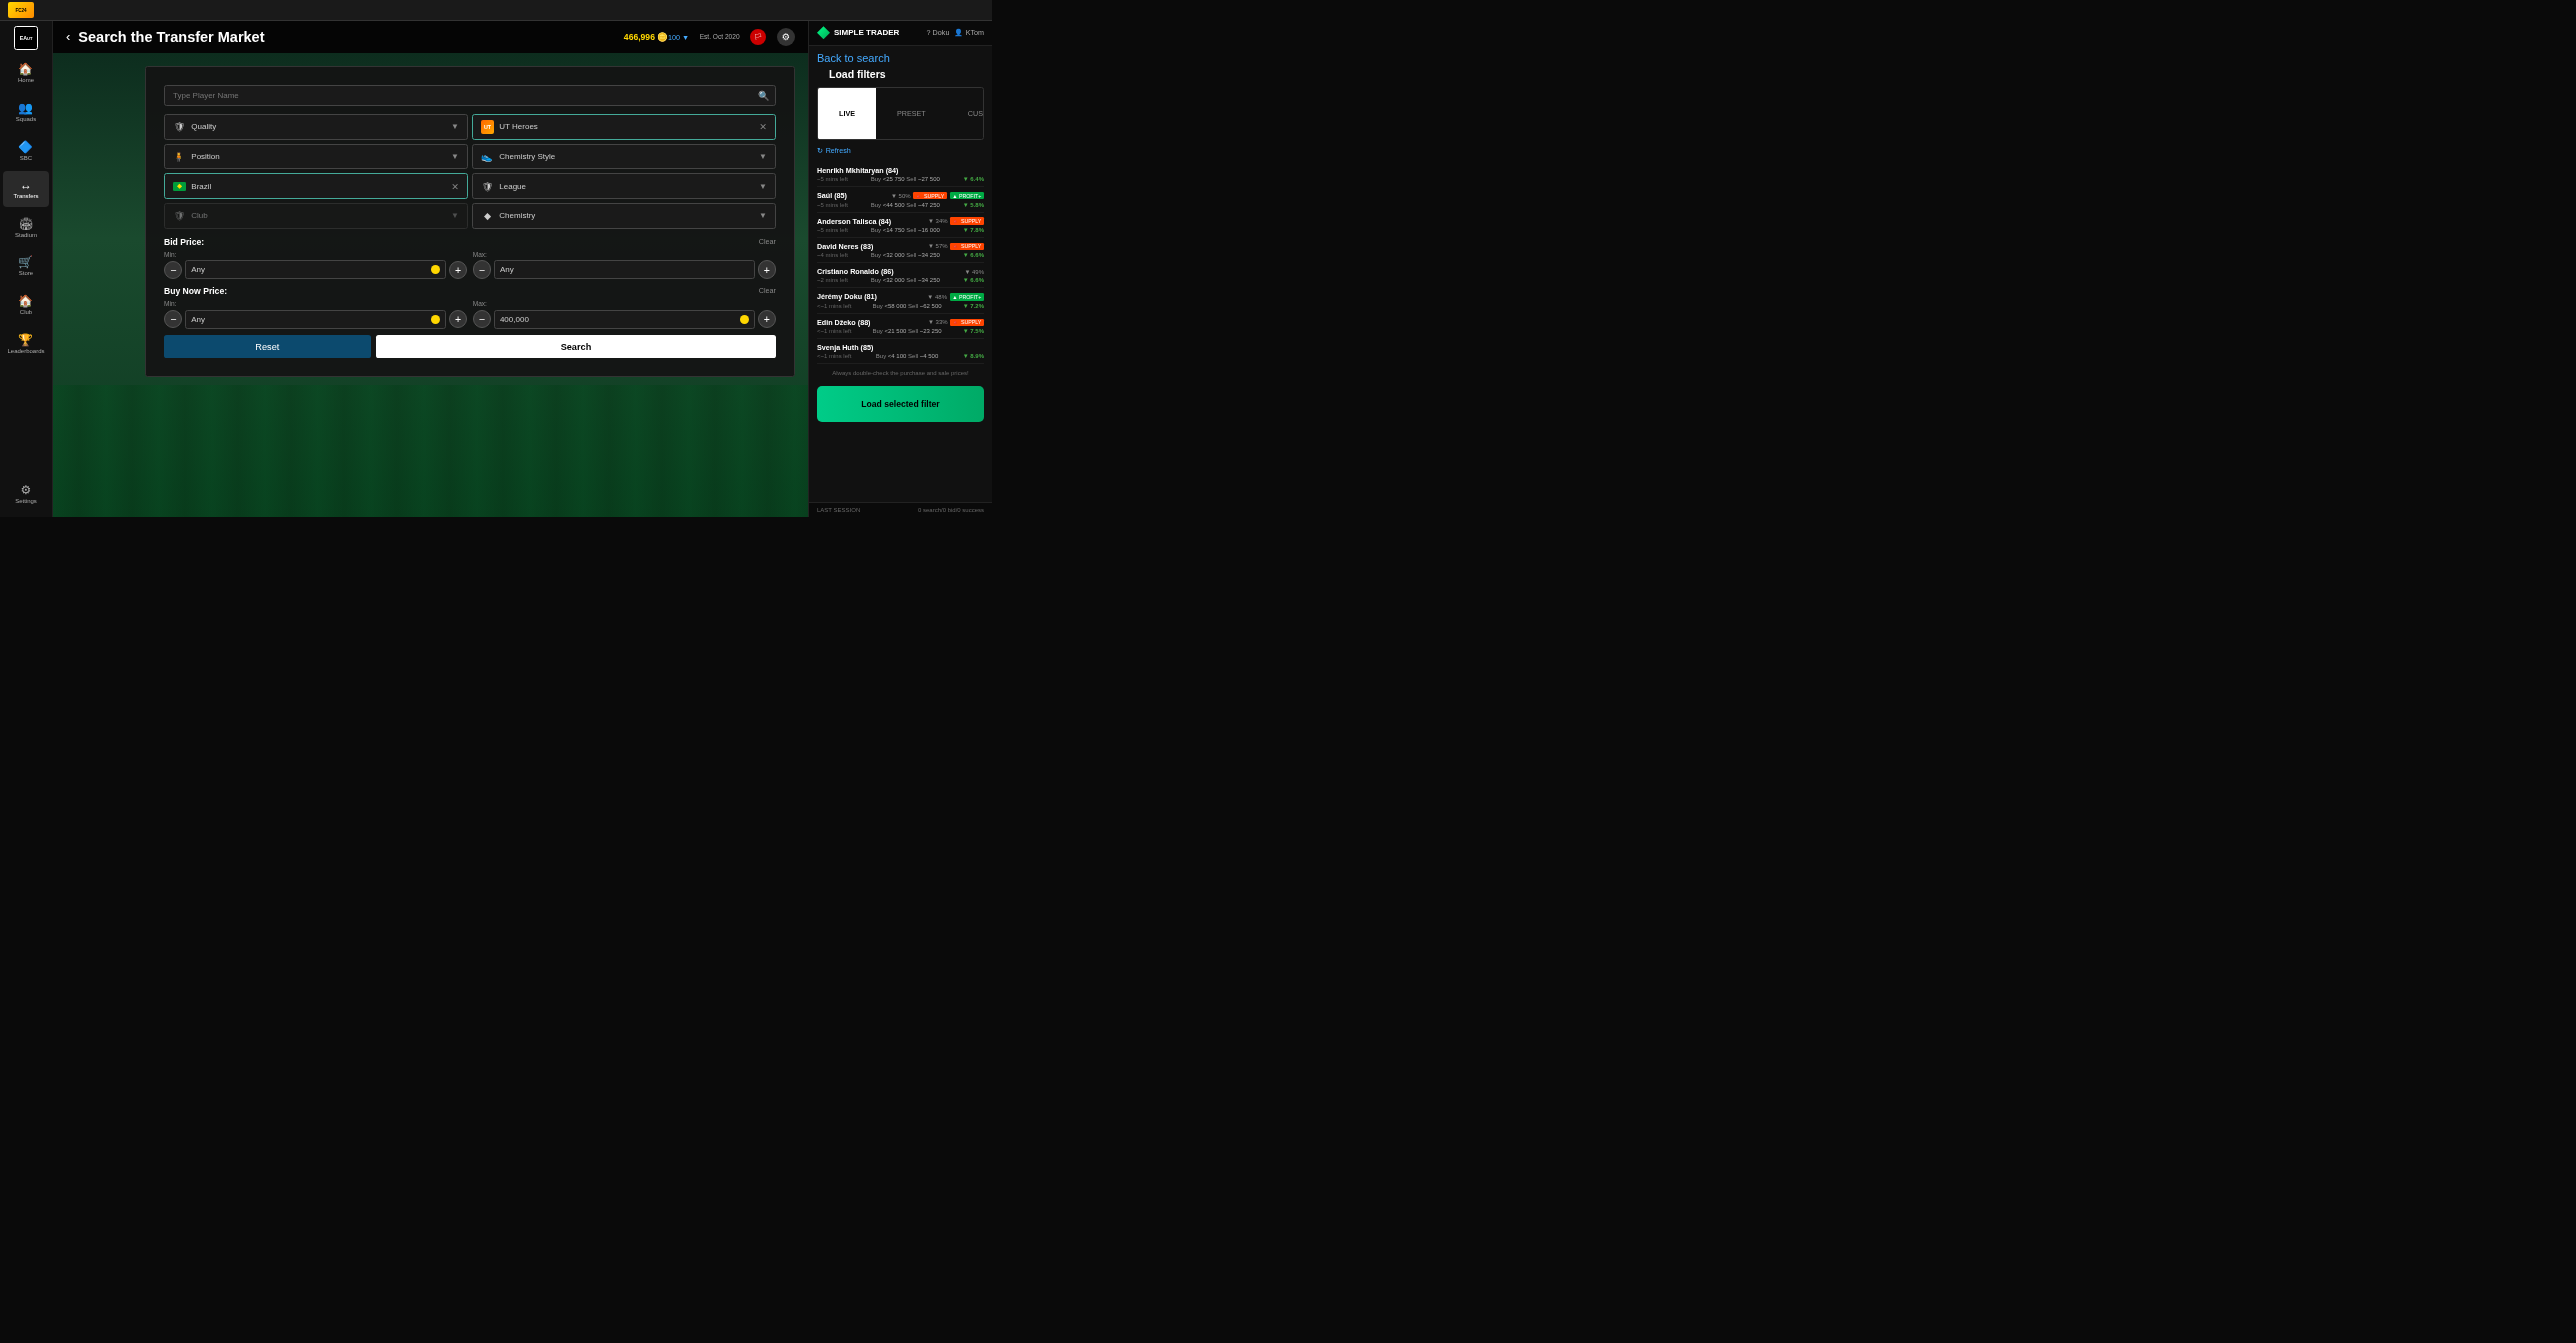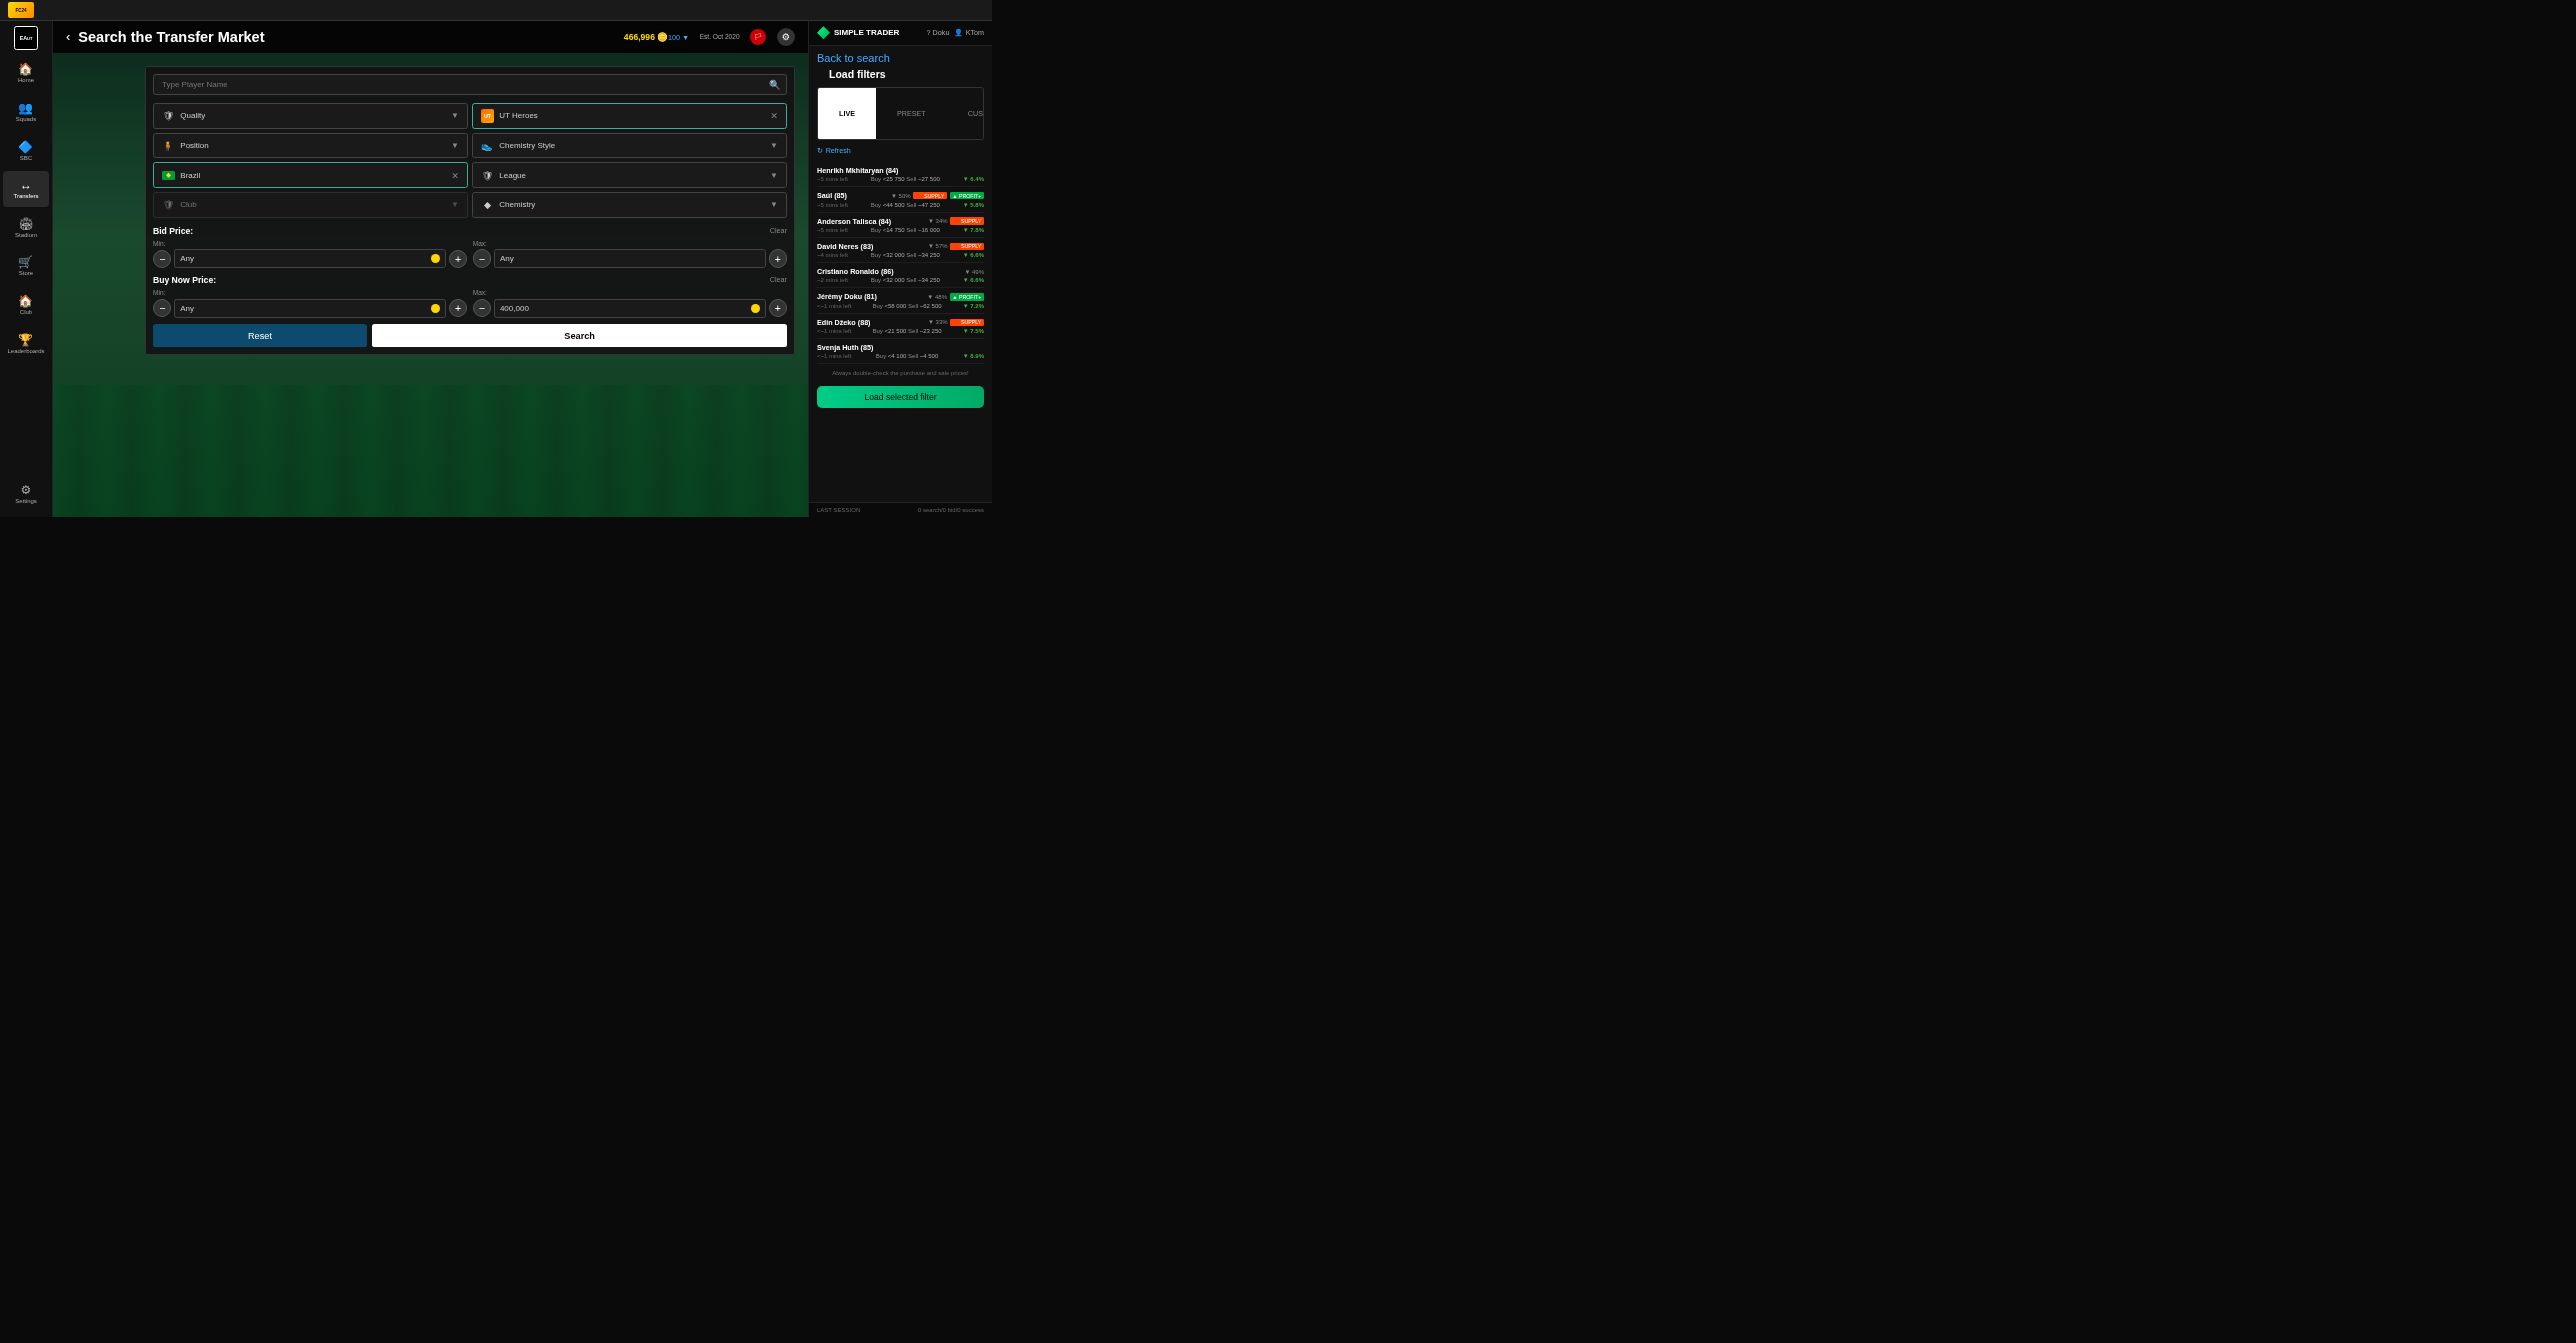--- a/index.html
+++ b/index.html
@@ -188,21 +188,21 @@
 
     
     .search-panel {
       position: absolute;
       top: 13px;
       left: 92px;
       right: 13px;
       background: rgba(20,20,20,0.95);
       border: 0.7px solid #333;
       border-radius: 2.6px;
-      padding: 7px;
+      padding: 18px;
     }
 
     
     .player-search-row {
       margin-bottom: 8px;
     }
     .search-input-wrapper {
       position: relative;
     }
     .search-input-wrapper input {
@@ -527,27 +527,27 @@
 
     .always-check {
       font-size: 6px;
       color: #666;
       text-align: center;
       padding: 5.3px 0;
     }
 
     .load-filter-btn {
       width: 100%;
-      padding: 6px;
+      padding: 13px;
       background: linear-gradient(90deg, #00cc88, #00aa66);
       border: none;
       border-radius: 5px;
       color: #000;
       font-size: 8.6px;
-      font-weight: normal;
+      font-weight: bold;
       cursor: pointer;
       margin-top: 5.3px;
     }
 
     .last-session {
       display: flex;
       justify-content: space-between;
       align-items: center;
       padding: 4px 8px;
       background: #0a0a0a;

